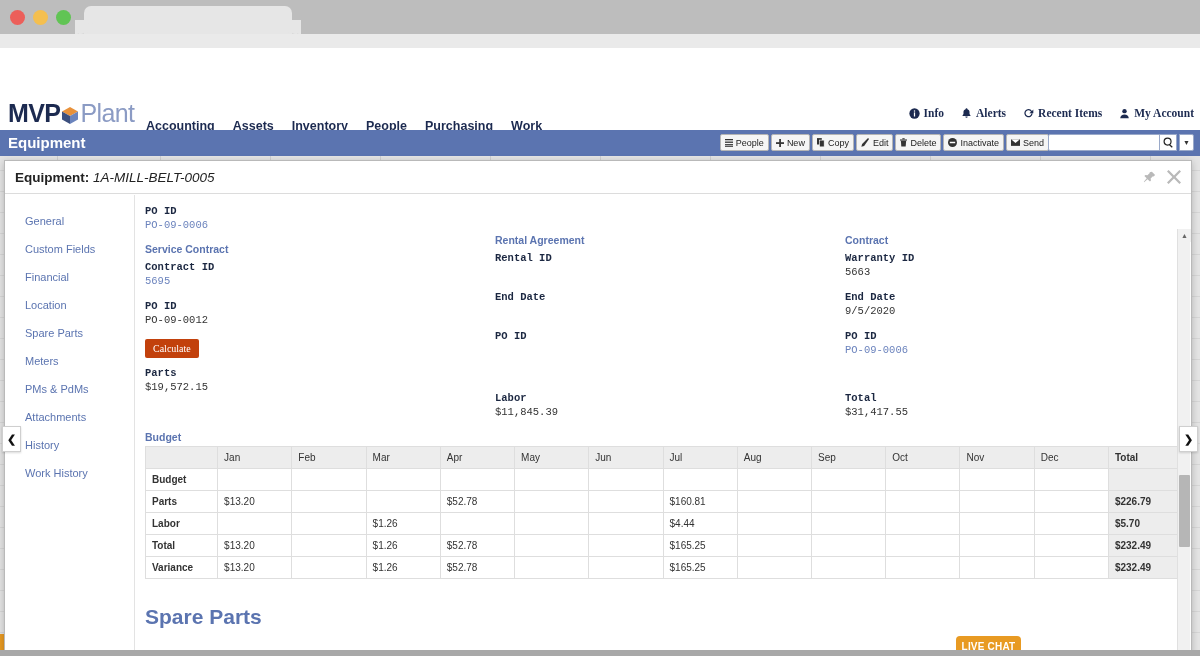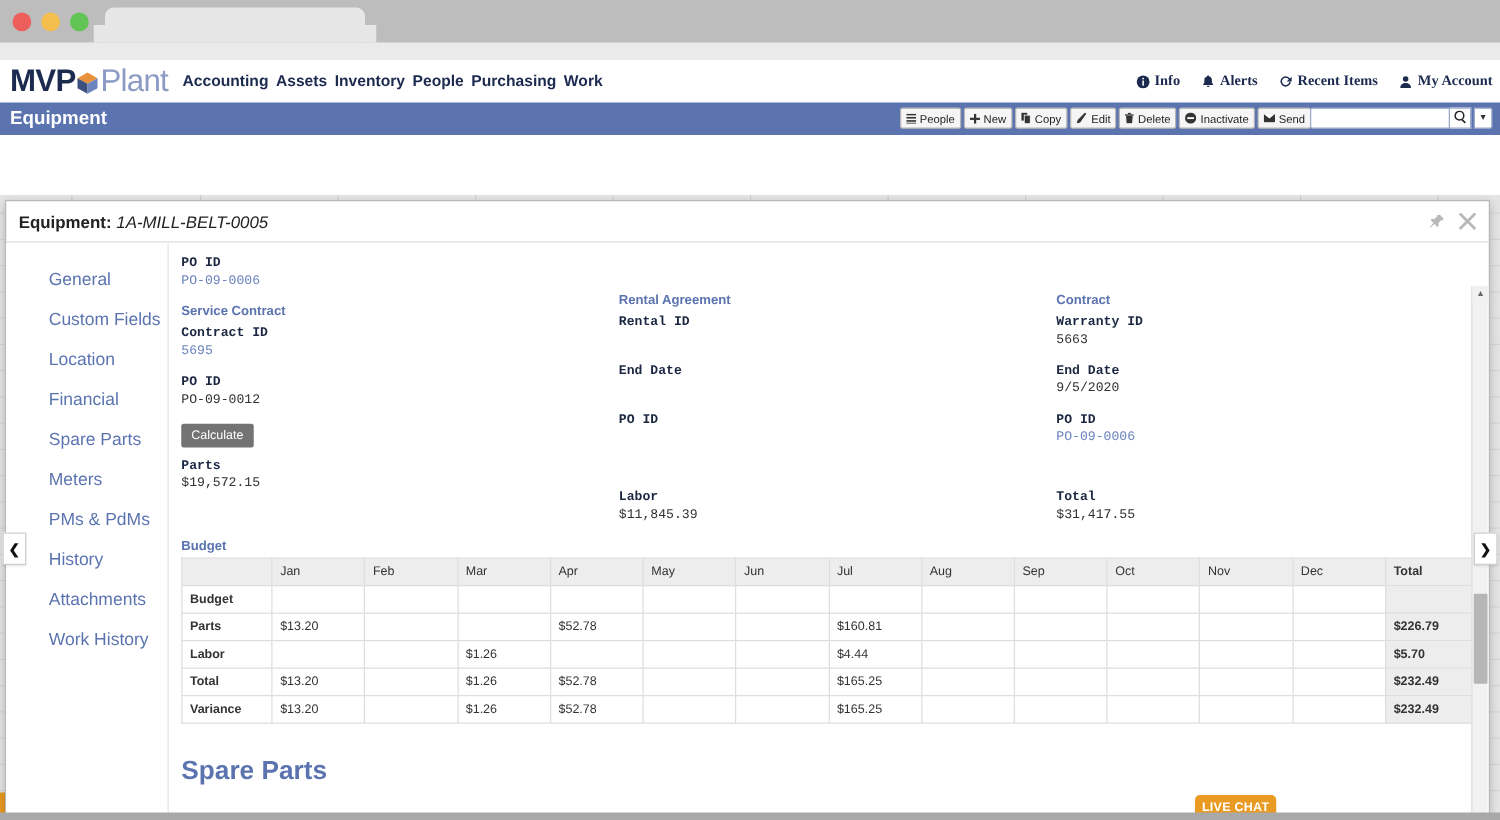--- a/index.html
+++ b/index.html
@@ -22,27 +22,27 @@
   .tab:before, .tab:after{
     content:""; position:absolute; bottom:0; width:14px; height:14px; background:#e6e6e6;
   }
   .tab:before{ left:-9px; border-bottom-right-radius:12px; box-shadow: 4px 0 0 0 #e6e6e6;}
   .tab:after{ right:-9px; border-bottom-left-radius:12px; box-shadow: -4px 0 0 0 #e6e6e6;}
   .chrome-bottom { position:absolute; left:0; top:34px; width:1200px; height:14px; background:#eaeaea; }
 
   
   .app { position:absolute; left:0; top:48px; width:1200px; height:608px; background:#fff; }
 
-  .topnav { position:relative; height:34px; background:#fff; }
+  .topnav { position:relative; height:34px; background:#fff;margin-top:48px; }
   .logo { position:absolute; left:8px; top:0px; font-size:25px; font-weight:bold; letter-spacing:-0.6px; line-height:34px; }
   .logo .mvp { color:#1c2a50; }
   .logo .plant { color:#8b9bc4; font-weight:normal; }
   .cube { display:inline-block; width:18px; height:19px; position:relative; vertical-align:-3px; margin:0 1px; }
   .cube svg { display:block; }
-  .navlinks { position:absolute; left:146px; top:0; height:34px; display:flex; align-items:center; gap:6px; }
+  .navlinks { position:absolute; left:146px; top:13px; height:34px; display:flex; align-items:center; gap:18px; }
   .navlinks a { color:#1c2a50; font-size:12.5px; font-weight:bold; text-decoration:none; }
   .topright { position:absolute; right:6px; top:0; height:34px; display:flex; align-items:center; gap:17px;font-family:Liberation Serif, serif; }
   .topright .tr-item { display:flex; align-items:center; gap:4px; color:#1c2a50; font-size:11.5px; font-weight:bold; }
   .tr-ico { display:inline-flex; align-items:center; }
 
   
   .titlebar { position:relative; height:26px; background:#5b74b0; }
   .titlebar .ptitle { position:absolute; left:8px; top:0; line-height:26px; color:#fff; font-size:15px; font-weight:bold; }
   .tb-actions { position:absolute; right:151px; top:4px; display:flex; gap:2px; }
   .tbtn {
@@ -78,36 +78,36 @@
   .modal-head .mtitle em { font-weight:normal; font-style:italic; }
   .modal-tools { position:absolute; right:10px; top:9px; display:flex; gap:11px; align-items:center; }
   .modal-tools span { cursor:pointer; color:#b9b9b9; }
 
   .modal-body { position:absolute; left:0; top:34px; right:0; bottom:0; display:flex; }
   .side {
     width:130px; flex:0 0 130px; padding-top:12px; background:#fff;
     border-right:1px solid #e3e3e3;
   }
   .side a {
-    display:block; padding:8px 0 8px 34px; font-size:14px; color:#5b74b0; text-decoration:none;
+    display:block; padding:8px 0 8px 20px; font-size:11px; color:#5b74b0; text-decoration:none;
   }
   .content { flex:1; position:relative; overflow:hidden; padding:9px 0 0 0; }
   .content-inner { padding:0 12px 0 10px; }
 
   
   .detailgrid { display:grid; grid-template-columns: 350px 350px 1fr; }
   .fld { margin-bottom:11px;font-family:Liberation Mono, monospace; }
   .fld .lbl { font-size:10.5px; font-weight:bold; color:#1b2741; line-height:14px; }
   .fld .val { font-size:10.5px; color:#333; line-height:14px; }
   .fld .val.link { color:#6b83bd; }
   .grouphdr { font-size:10.5px; font-weight:bold; color:#5b74b0; margin-bottom:5px; }
   .spacer-hdr { height:19px; }
   .calcbtn {
-    display:inline-block; background:#737373; color:#fff; font-size:10px; border:0; border-radius:2px;
-    padding:4px 8px; cursor:pointer; margin-bottom:8px;
+    display:inline-block; background:#c2410c; color:#fff; font-size:10px; border:0; border-radius:2px;
+    padding:4px 8px; cursor:pointer; margin-bottom:8px;font-family:Liberation Serif, serif;
   }
 
   
   .sec-label { font-size:10.5px; font-weight:bold; color:#5b74b0; margin:1px 0 3px 0; }
   table.grid { border-collapse:collapse; width:1034px; table-layout:fixed; }
   table.grid td, table.grid th { border:1px solid #dedede; font-size:10px; color:#333; padding:5px 6px; text-align:left; font-weight:normal; }
   .yearbar td { background:#eeeeee; height:22px; }
   .yearbar td.firstblank { background:#fff; }
   .yearnav { text-align:right; padding-right:40px !important; font-size:10.5px; color:#111; font-weight:bold; }
   .yearnav span.arr { cursor:pointer; font-size:12px; vertical-align:-1px; }
@@ -357,27 +357,27 @@
               <path d="M1.6 0 7 5.4 12.4 0 14 1.6 8.6 7 14 12.4 12.4 14 7 8.6 1.6 14 0 12.4 5.4 7 0 1.6z" fill="#b9b9b9"></path>
             </svg></span>
       </div>
     </div>
 
     <div class="modal-body">
 
       <div class="side">
         <a>General</a>
         <a>Custom Fields</a>
+        <a>Financial</a>
         <a>Location</a>
-        <a>Financial</a>
         <a>Spare Parts</a>
         <a>Meters</a>
         <a>PMs &amp; PdMs</a>
+        <a>Attachments</a>
         <a>History</a>
-        <a>Attachments</a>
         <a>Work History</a>
       </div>
 
       <div class="content">
         <div class="content-inner">
 
           <div class="detailgrid">
 
             <div>
               <div class="fld">

